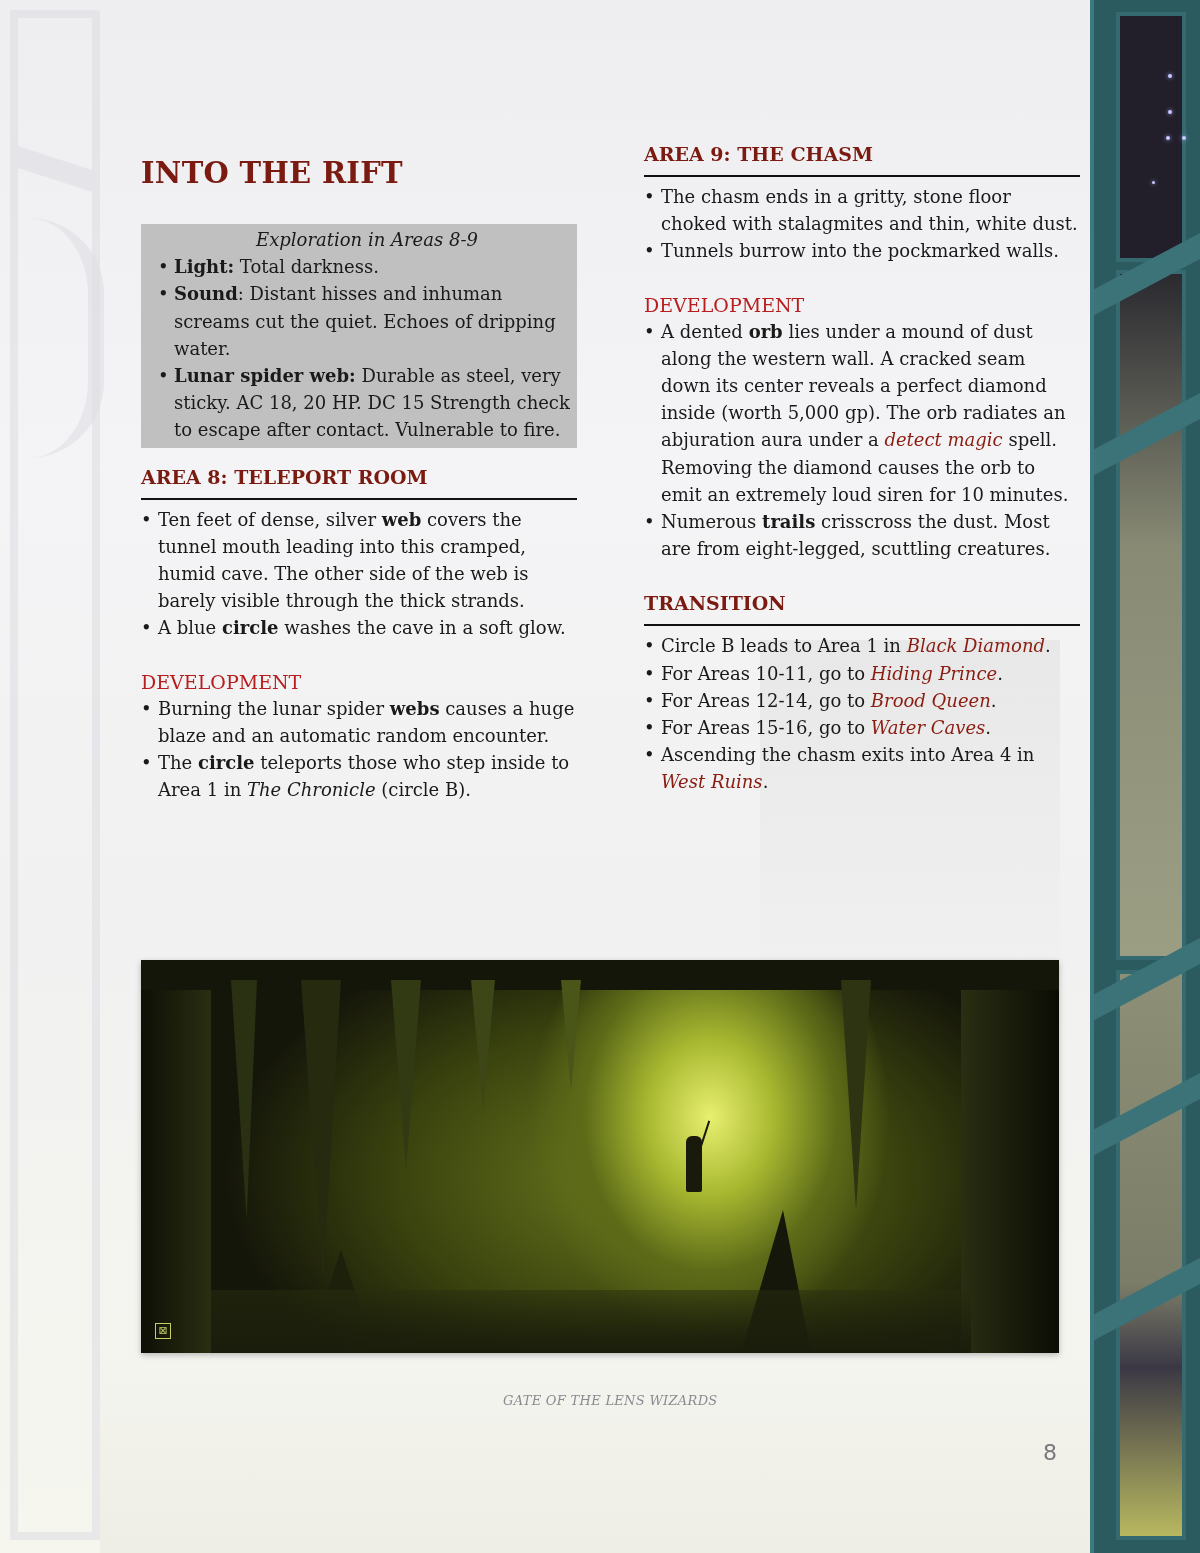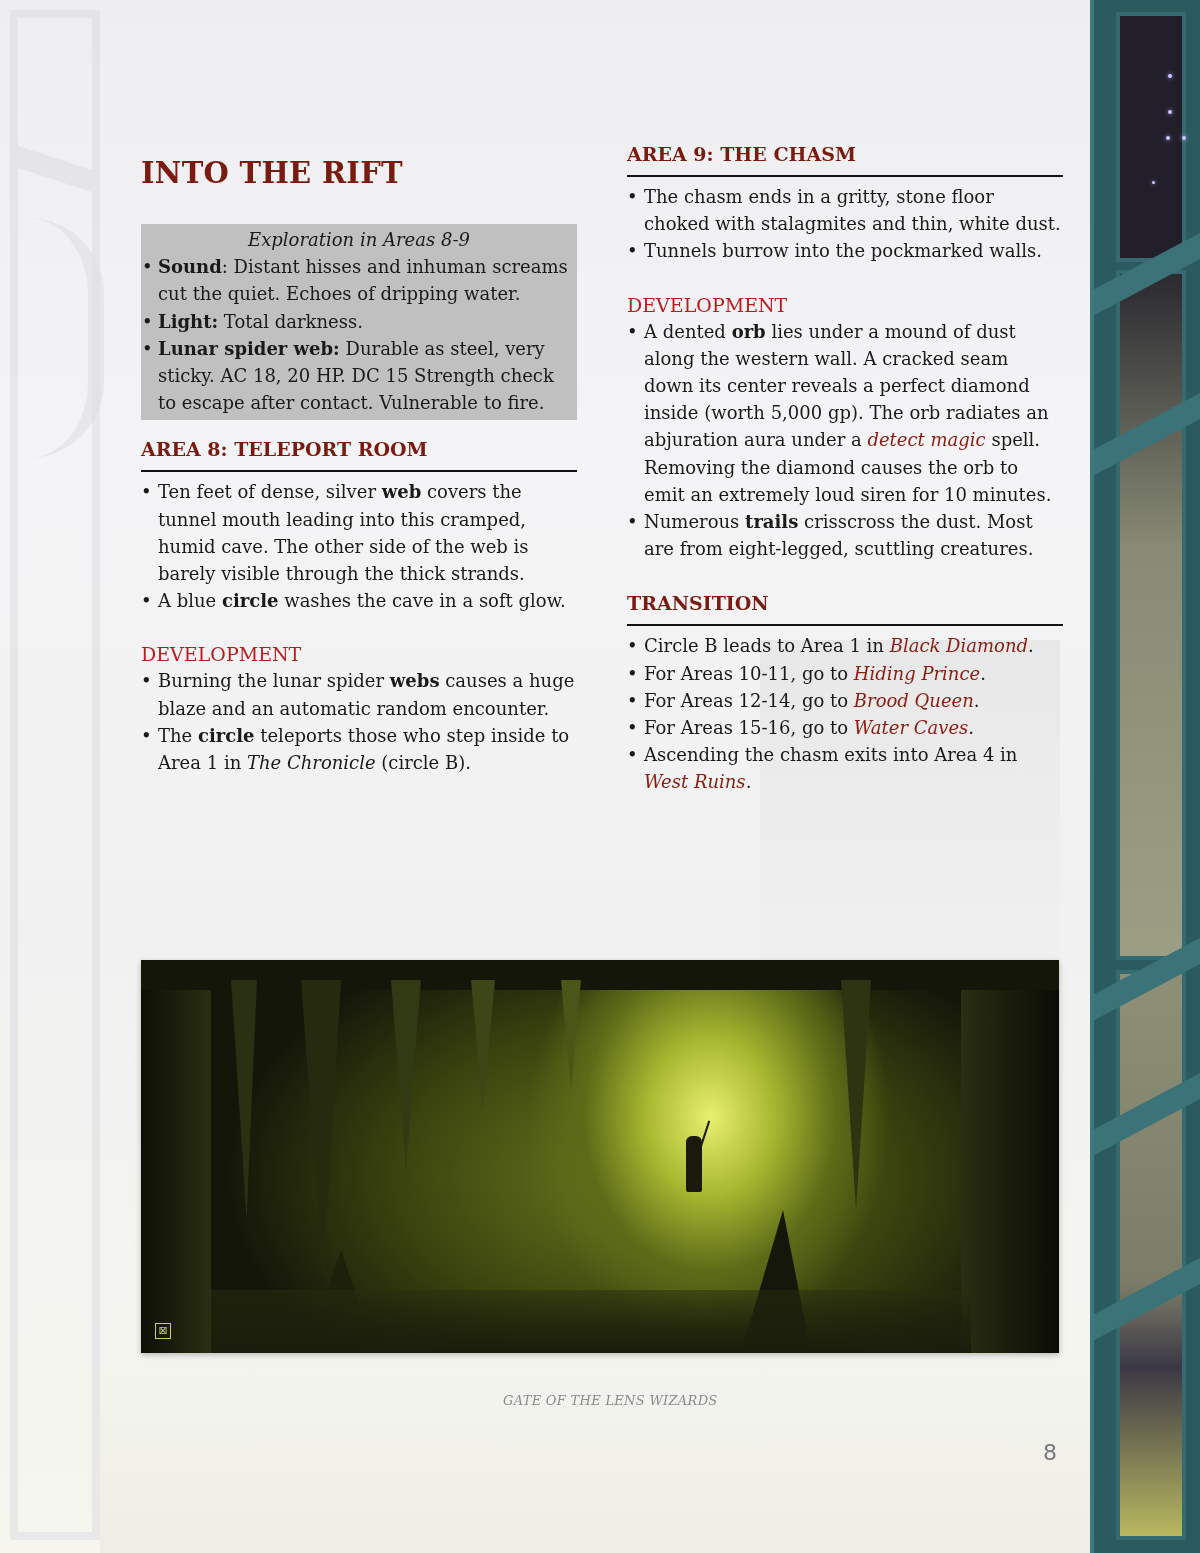--- a/index.html
+++ b/index.html
@@ -47,29 +47,29 @@
   .rb-panel.low { top: 970px; height: 570px; background: linear-gradient(180deg, #8d8f76 0%, #7c7d68 55%, #3b3845 70%, #b8b860 100%); }
   .rb-star { position: absolute; width: 4px; height: 4px; border-radius: 50%; background: #c8c8ff; box-shadow: 0 0 4px #9da0ff; }
   .rb-band {
     position: absolute; left: 0; width: 110px; height: 26px; background: #3b7379;
     transform: skewY(-28deg);
   }
 
   
   .col { position: absolute; }
   .col-left { left: 141px; top: 140px; width: 436px; }
-  .col-right { left: 627px; top: 140px; width: 436px; }
+  .col-right { left: 644px; top: 140px; width: 436px; }
 
   h1.title {
     font-family: "DejaVu Serif", serif; font-weight: bold;
     font-size: 29px; color: #7a1a10; letter-spacing: 0.3px;
     margin-top: 16px; height: 38px;
   }
   .sidebar-box {
-    margin-top: 30px; background: #c0c0c0; padding: 2px 0 4px 0;
+    margin-top: 30px; background: #c0c0c0; padding: 2px 0 4px 16px;
     font-size: 18px; line-height: 27.2px; width: 436px;
   }
   .sidebar-box .box-title { text-align: center; font-style: italic; }
   ul.bullets { list-style: none; }
   ul.bullets li { position: relative; padding-left: 17px; }
   ul.bullets li::before {
     content: "•"; position: absolute; left: 0; top: 0;
   }
   .sidebar-box ul.bullets li::before { left: 1px; }
   .body-list { font-size: 18px; line-height: 27.2px; }
@@ -138,22 +138,22 @@
   <div class="rb-band" style="top:1100px"></div>
   <div class="rb-band" style="top:1285px"></div>
 </div>
 
 <div class="col col-left">
   <h1 class="title">INTO THE RIFT</h1>
 
   <div class="sidebar-box">
     <div class="box-title">Exploration in Areas 8-9</div>
     <ul class="bullets">
+      <li><b>Light:</b><span> Total darkness.</span></li>
       <li><b>Sound</b><span>: Distant hisses and inhuman screams cut the quiet. Echoes of dripping water.</span></li>
-      <li><b>Light:</b><span> Total darkness.</span></li>
       <li><b>Lunar spider web:</b><span> Durable as steel, very sticky. AC 18, 20 HP. DC 15 Strength check to escape after contact. Vulnerable to fire.</span></li>
     </ul>
   </div>
 
   <h2 class="area" style="margin-top:18px">AREA 8: TELEPORT ROOM</h2>
   <ul class="bullets body-list">
     <li><span>Ten feet of dense, silver </span><b>web</b><span> covers the tunnel mouth leading into this cramped, humid cave. The other side of the web is barely visible through the thick strands.</span></li>
     <li><span>A blue </span><b>circle</b><span> washes the cave in a soft glow.</span></li>
   </ul>
 

